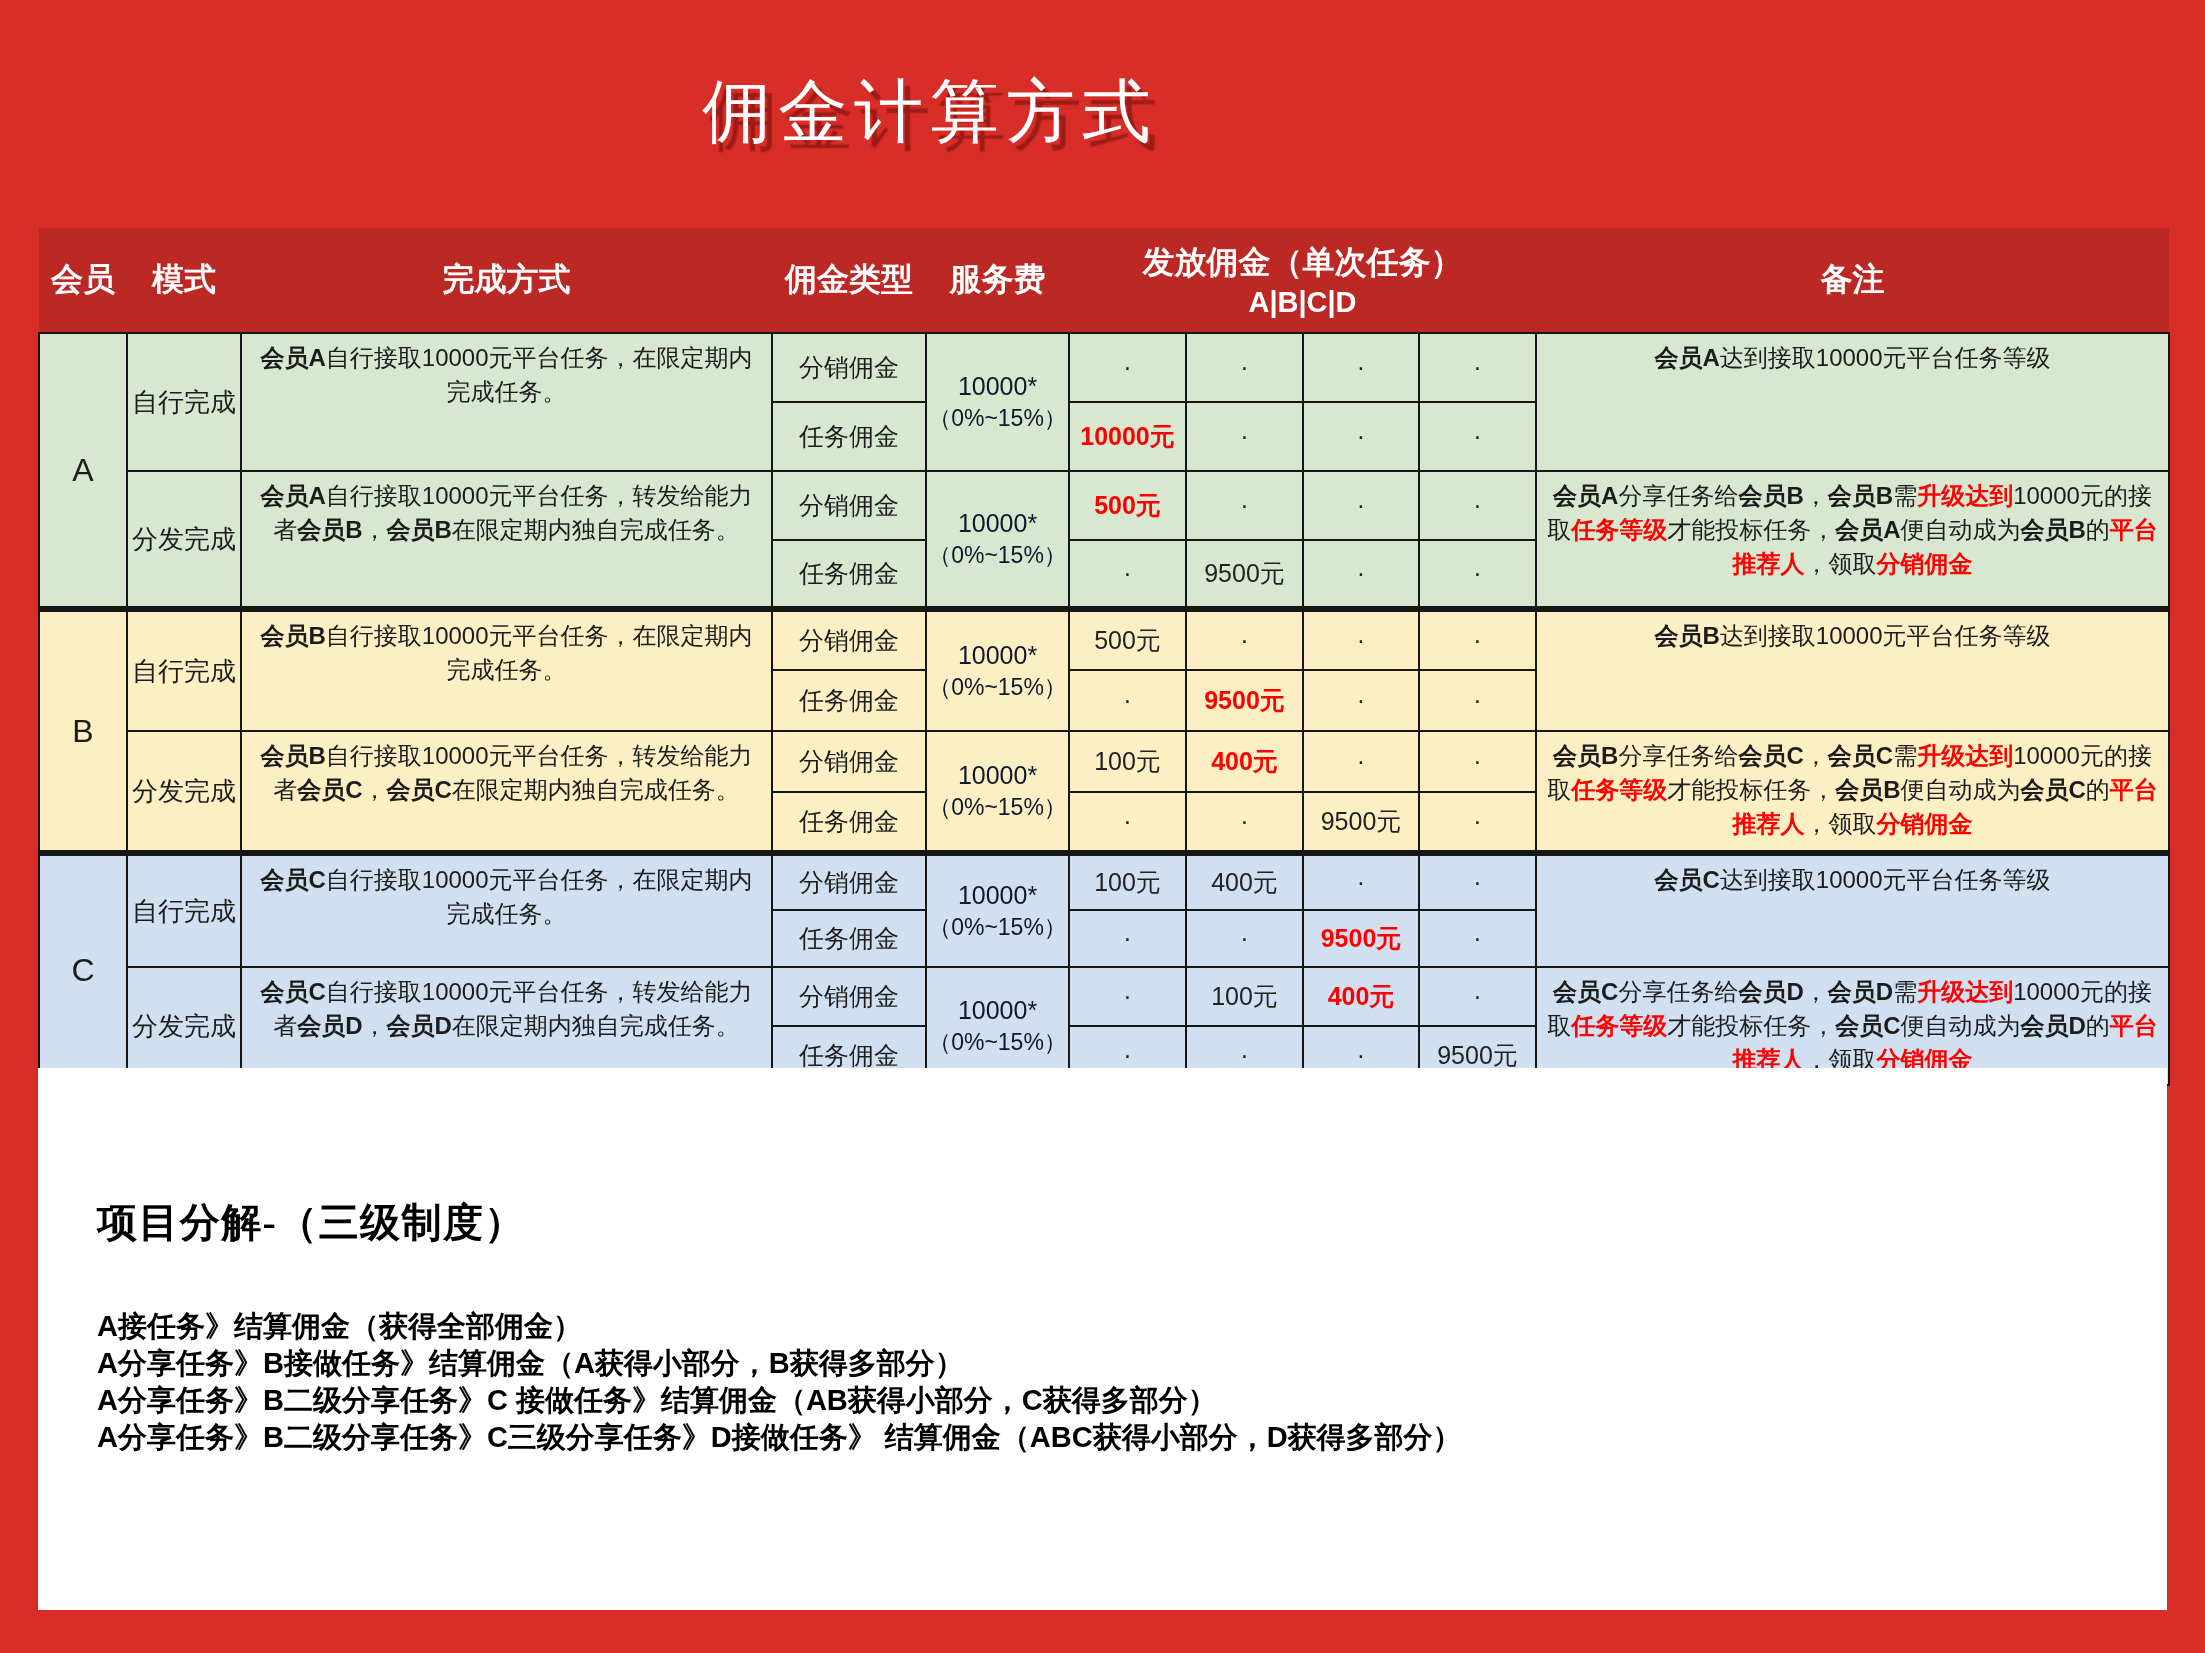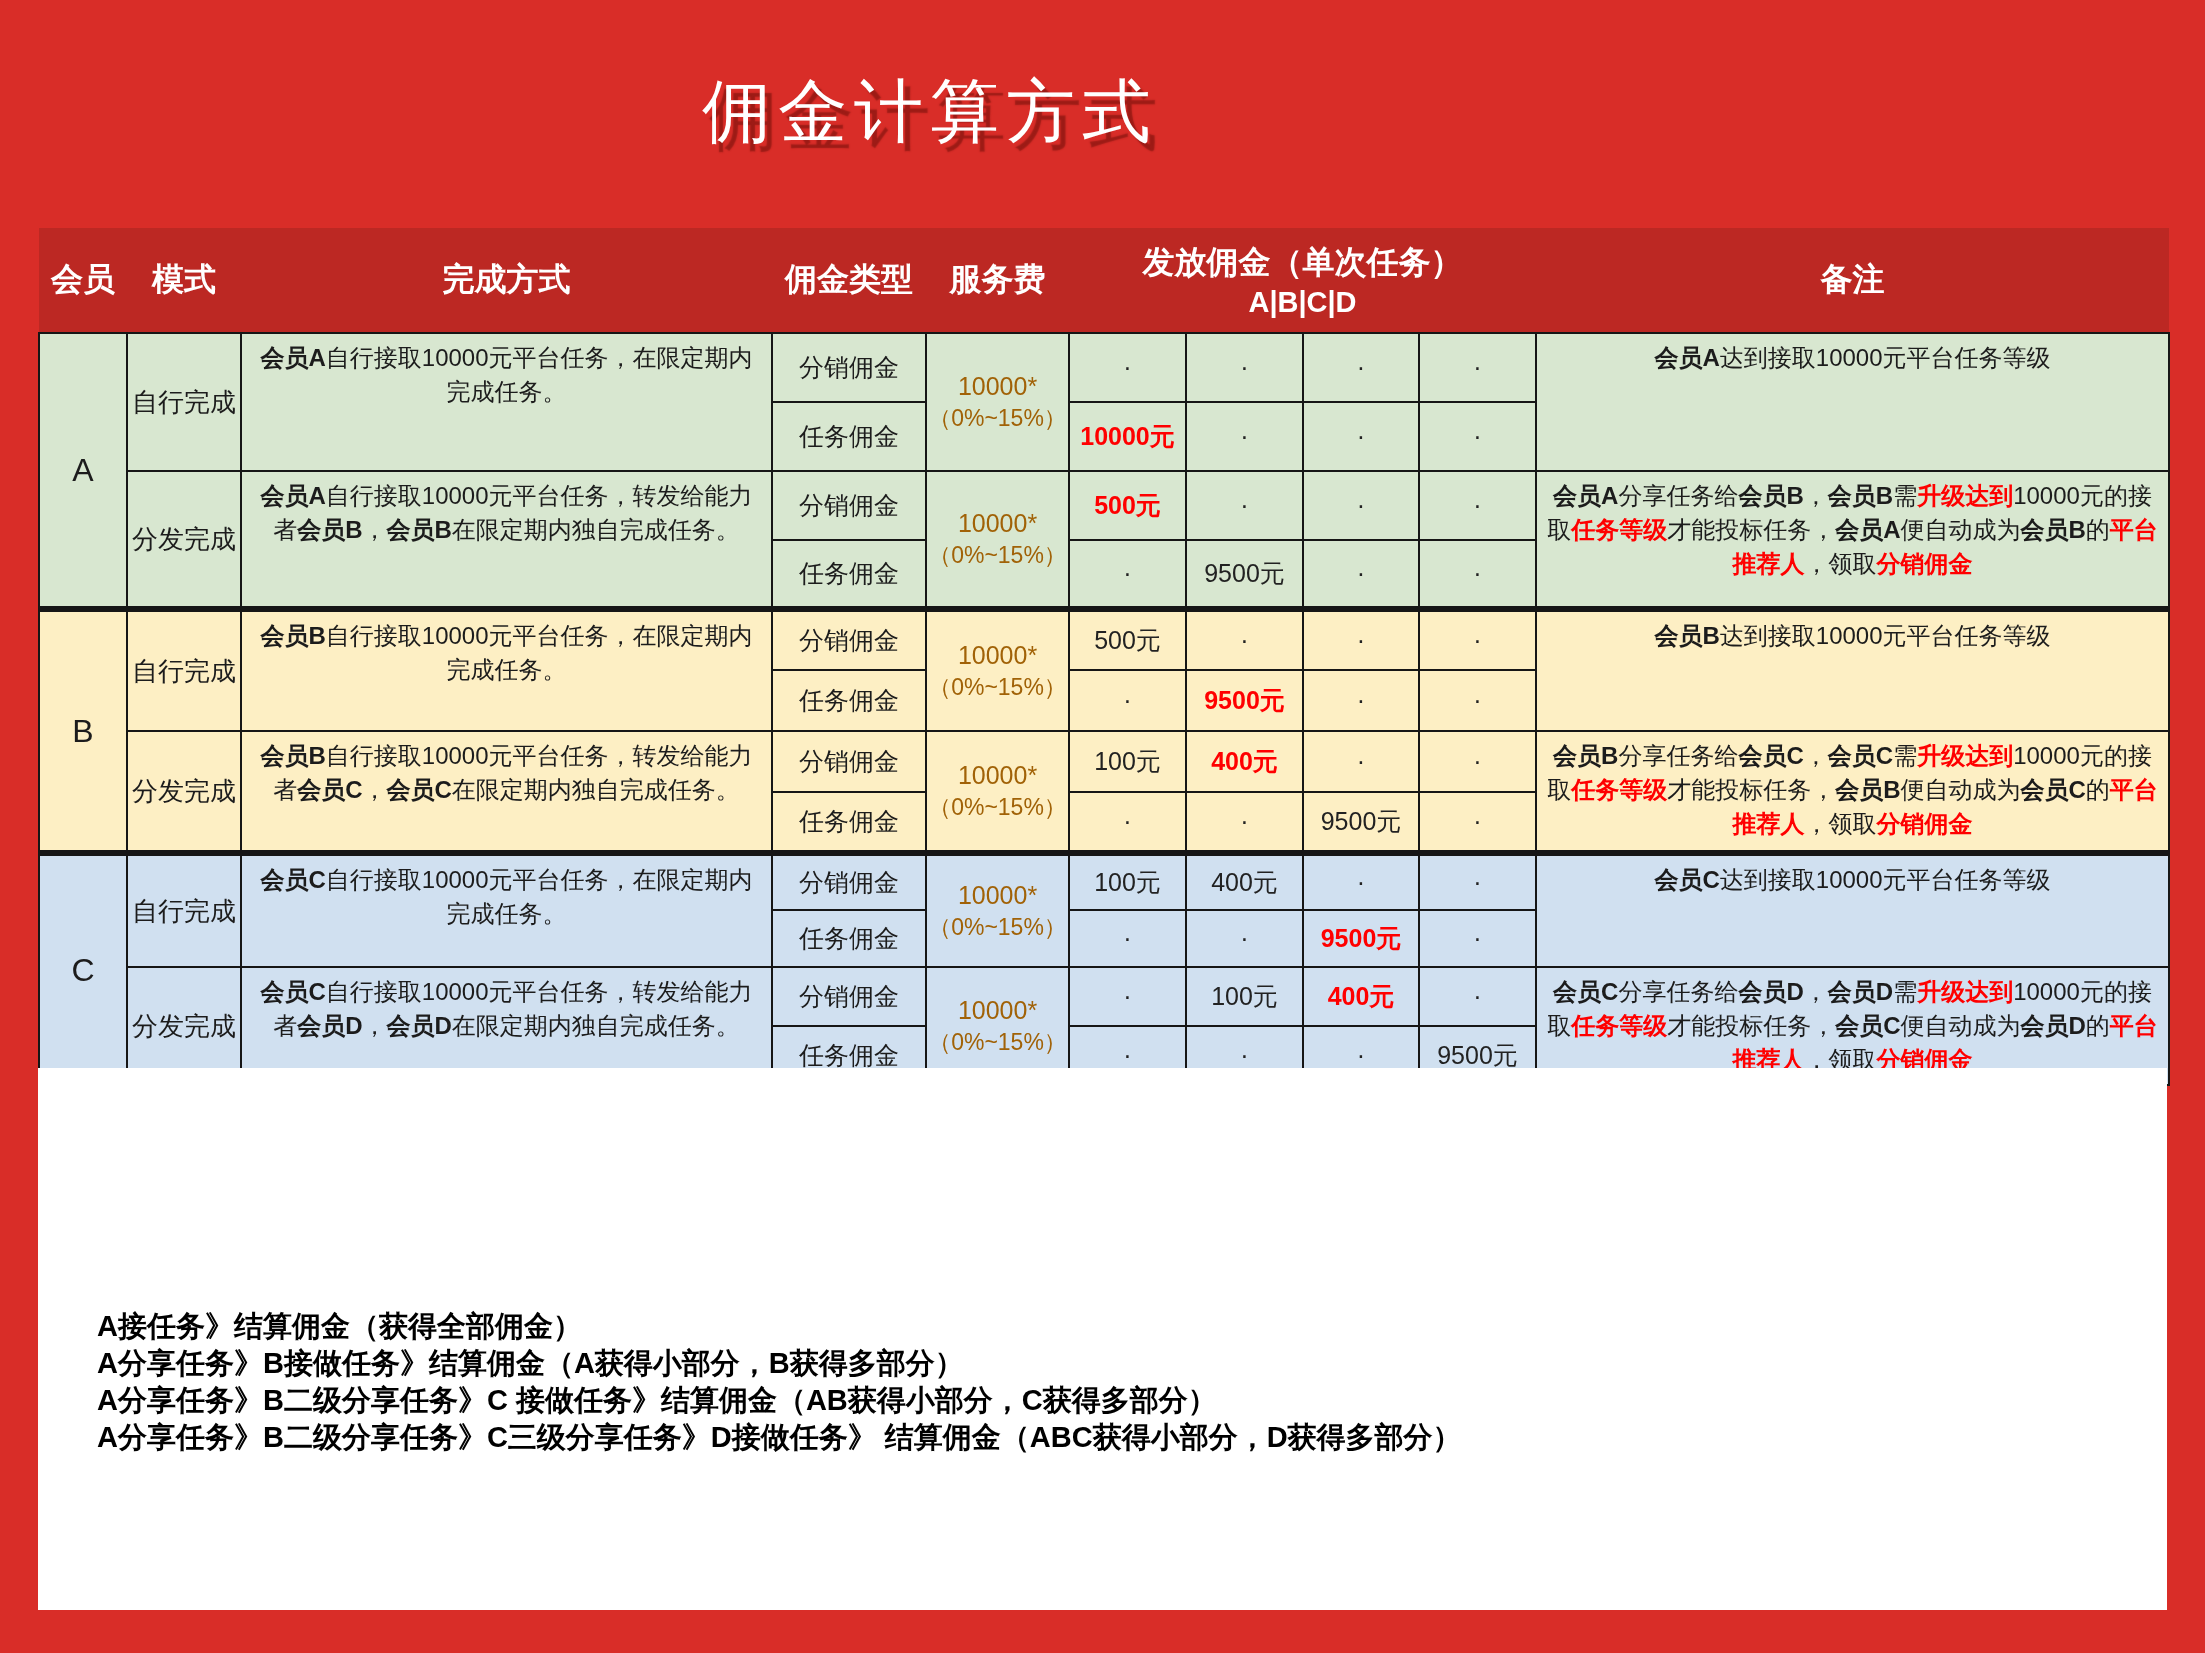--- a/index.html
+++ b/index.html
@@ -35,21 +35,21 @@
   tr.secTop td{border-top:6.2px solid #161616;}
   .hA{height:69px;} .hB{height:61px;} .hC{height:57px;}
   .cA{background:#D8E7D0;} .cB{background:#FDEFC4;} .cC{background:#D0E0F0;}
   .member{font-size:32px;}
   .mode{font-size:26px;}
   .method,.remark{
     vertical-align:top;text-align:center;
     padding:6.9px 9.6px;font-size:24px;line-height:1.42;
   }
   .ctype{font-size:25px;}
-  .fee{font-size:25px;line-height:1.35;color:#a16207;}
+  .fee{font-size:25px;line-height:1.35;color:#0f172a;}
   .fee .l2{font-size:23px;}
   .val{font-size:25px;color:#222;}
   .b{font-weight:bold;}
   .r{font-weight:bold;color:#FF0000;}
   .white-panel{
     position:absolute;left:38px;top:1068px;width:2129px;height:542px;
     background:#ffffff;
   }
   .breakdown-heading{
     position:absolute;left:59px;top:127px;
@@ -226,20 +226,21 @@
       <td class="val cC"><span>·</span></td>
       <td class="val cC"><span>·</span></td>
       <td class="val cC"><span>·</span></td>
       <td class="val cC"><span>9500元</span></td>
     </tr>
   </tbody>
 </table>
 </div>
 
 <div class="white-panel">
+  <div class="breakdown-heading">项目分解-（三级制度）</div>
   <div class="breakdown-list">
     <div>A接任务》结算佣金（获得全部佣金）</div>
     <div>A分享任务》B接做任务》结算佣金（A获得小部分，B获得多部分）</div>
     <div>A分享任务》B二级分享任务》C 接做任务》结算佣金（AB获得小部分，C获得多部分）</div>
     <div>A分享任务》B二级分享任务》C三级分享任务》D接做任务》 结算佣金（ABC获得小部分，D获得多部分）</div>
   </div>
 </div>
 
 
 </body></html>

